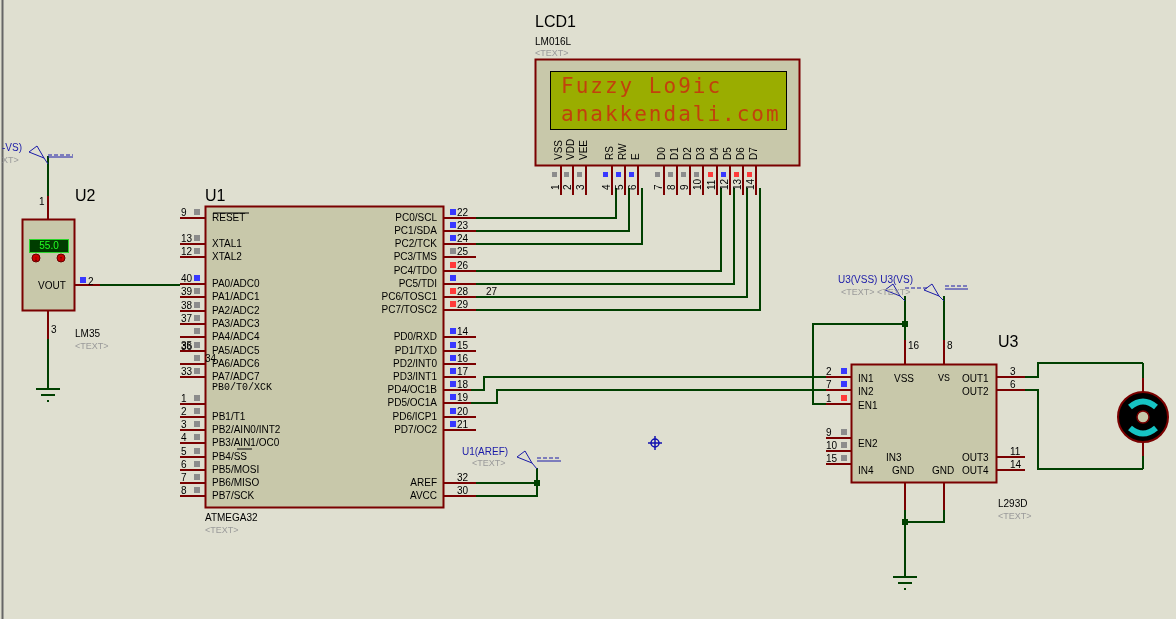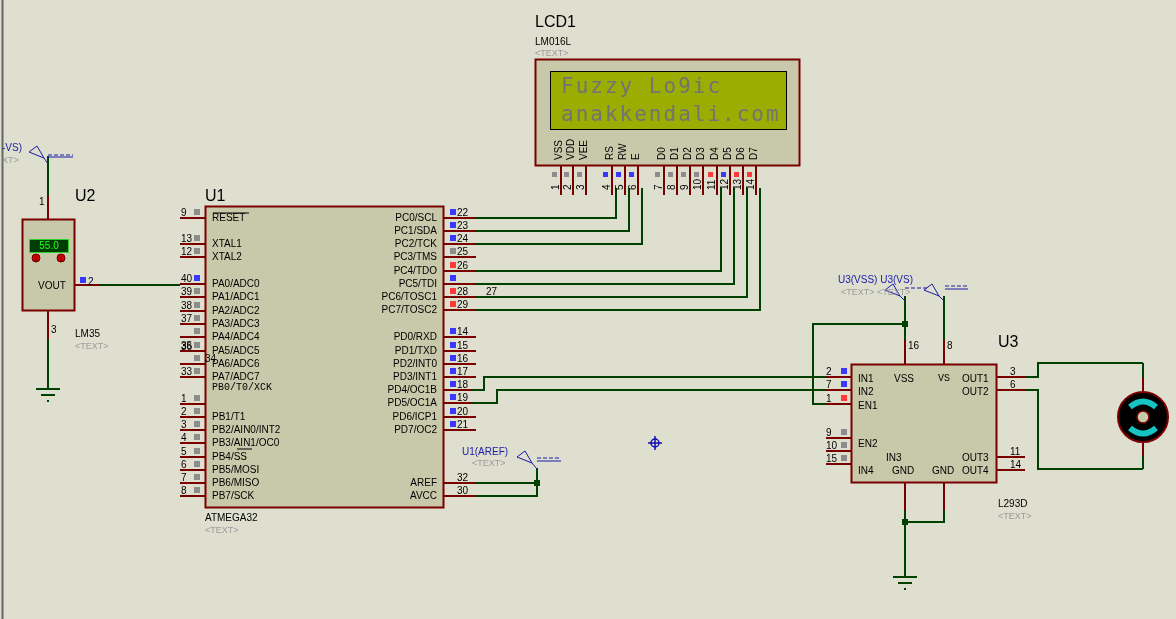--- a/index.html
+++ b/index.html
@@ -3,21 +3,21 @@
 <meta charset="utf-8">
 <style>
   html, body { margin:0; padding:0; }
   body { width:1176px; height:619px; background:#dfdfd0; position:relative; overflow:hidden;
          font-family:"Liberation Sans", sans-serif; }
   #canvas { position:absolute; left:0; top:0; }
   .lbl { position:absolute; font-family:"Liberation Sans", sans-serif; font-size:10px; color:#000; white-space:nowrap; line-height:11px; }
   .big { font-size:16px; line-height:16px; }
   .gray { color:#9a9a9a; }
   .blue { color:#1a1aa8; }
-  .lcdtext { position:absolute; font-family:"DejaVu Sans Mono", monospace; font-size:21px; letter-spacing:2px; color:#737373; line-height:24px; white-space:pre; }
+  .lcdtext { position:absolute; font-family:"DejaVu Sans Mono", monospace; font-size:21px; letter-spacing:2px; color:#c2410c; line-height:24px; white-space:pre; }
   .lm35 { position:absolute; background:#003d00; color:#22ff22; border:1px solid #2bd42b; font-family:"Liberation Sans",sans-serif; font-size:10px; text-align:center; line-height:12px; }
 </style>
 </head>
 <body>
 
 <svg id="canvas" width="1176" height="619">
 
   <line x1="2.5" y1="0" x2="2.5" y2="619" stroke="#666" stroke-width="2"></line>
 
   <g>

